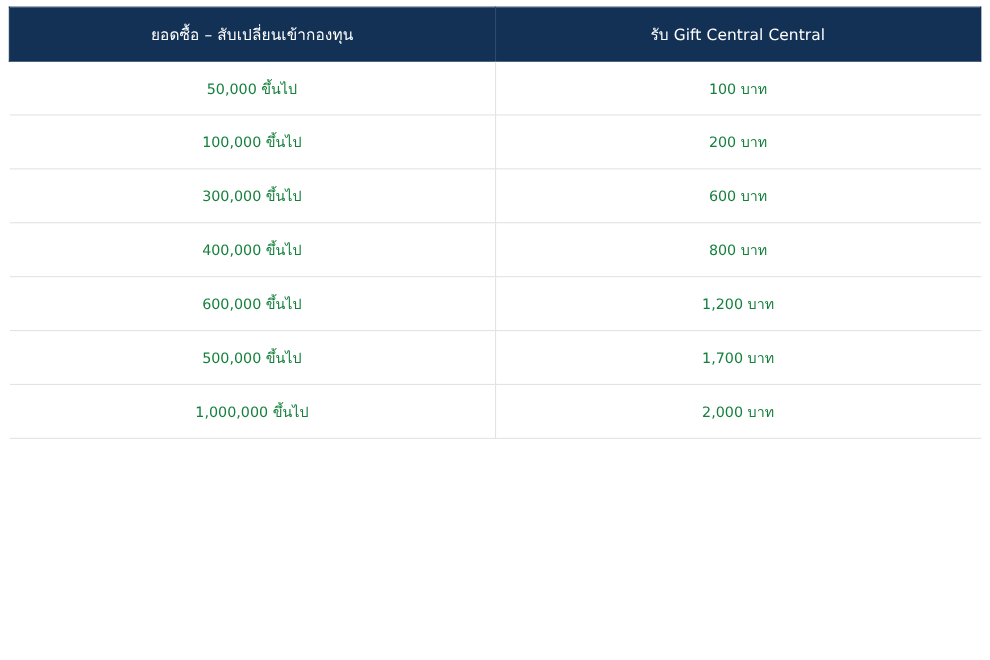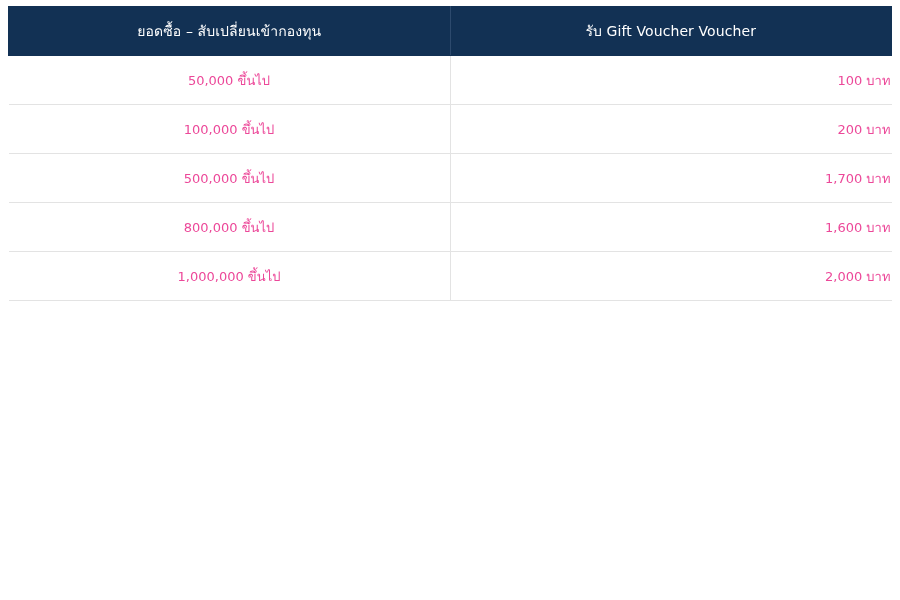--- a/index.html
+++ b/index.html
@@ -36,60 +36,67 @@
     letter-spacing: 0.1px;
   }
   table.promo-table th.col-left {
     border-right: 1px solid #2d4a6d;
   }
   table.promo-table td {
     height: 46px;
     text-align: center;
     vertical-align: middle;
     font-size: 13px;
-    color: #ec4899;
+    color: #15803d;
     border-bottom: 1px solid #e3e3e3;
     border-right: 1px solid #e3e3e3;
     background: #ffffff;
   }
   table.promo-table td.col-right {
     border-right: none;
-    text-align: right;
   }
   table.promo-table tr:last-child td {
     border-bottom: 1px solid #e3e3e3;
   }
 </style>
 </head>
 <body>
 
 <div class="wrap">
   <table class="promo-table">
     <thead>
       <tr>
         <th class="col-left">ยอดซื้อ – สับเปลี่ยนเข้ากองทุน</th>
-        <th class="col-right">รับ Gift Voucher Voucher</th>
+        <th class="col-right">รับ Gift Central Central</th>
       </tr>
     </thead>
     <tbody>
       <tr>
         <td class="col-left">50,000 ขึ้นไป</td>
         <td class="col-right">100 บาท</td>
       </tr>
       <tr>
         <td class="col-left">100,000 ขึ้นไป</td>
         <td class="col-right">200 บาท</td>
       </tr>
       <tr>
+        <td class="col-left">300,000 ขึ้นไป</td>
+        <td class="col-right">600 บาท</td>
+      </tr>
+      <tr>
+        <td class="col-left">400,000 ขึ้นไป</td>
+        <td class="col-right">800 บาท</td>
+      </tr>
+      <tr>
+        <td class="col-left">600,000 ขึ้นไป</td>
+        <td class="col-right">1,200 บาท</td>
+      </tr>
+      <tr>
         <td class="col-left">500,000 ขึ้นไป</td>
         <td class="col-right">1,700 บาท</td>
-      </tr>
-      <tr>
-        <td class="col-left">800,000 ขึ้นไป</td>
-        <td class="col-right">1,600 บาท</td>
       </tr>
       <tr>
         <td class="col-left">1,000,000 ขึ้นไป</td>
         <td class="col-right">2,000 บาท</td>
       </tr>
     </tbody>
   </table>
 
 </div>
 

